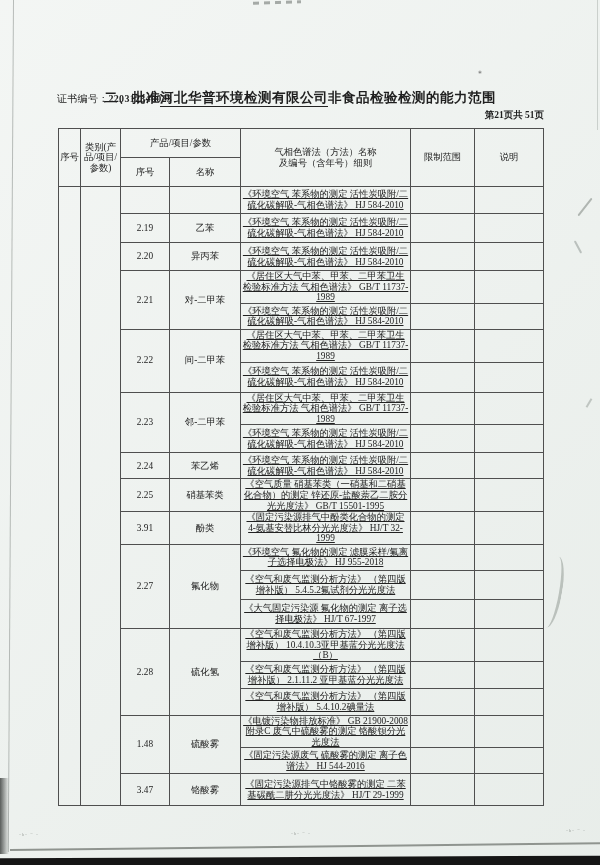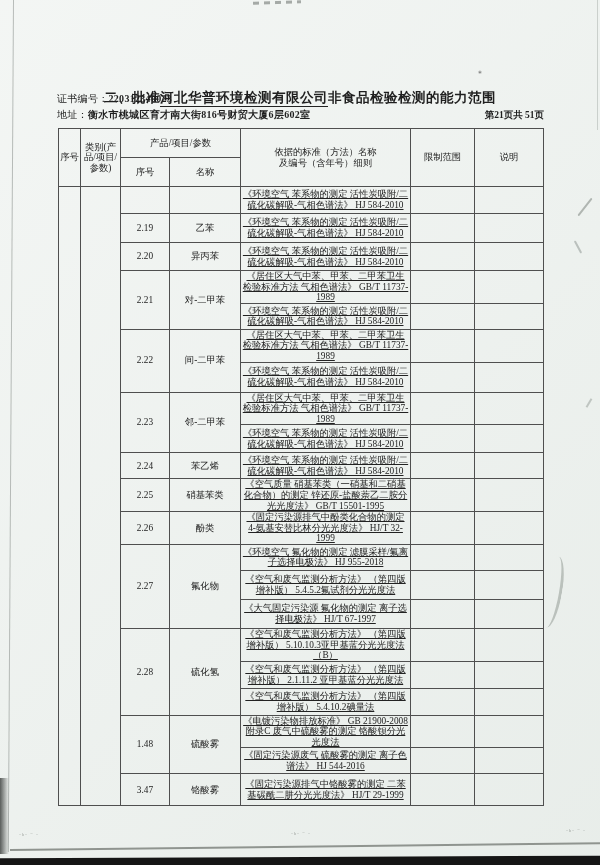--- a/index.html
+++ b/index.html
@@ -67,41 +67,38 @@
   <div class="paper-tone"></div>
 
   <div class="doc-title">
     <span>二、批准</span><span class="company">河北华普环境检测有限公司</span><span>非食品检验检测的能力范围</span>
   </div>
   <div class="title-mark">＊</div>
 
   <div class="meta-line cert-line">
     <span>证书编号：</span><b>220312340023</b>
   </div>
-  <div class="meta-line addr-line">
-    <span>地址：</span><b>衡水市桃城区育才南大街816号财贸大厦6层602室</b>
-  </div>
   <div class="pagination">第21页共 51页</div>
 
   <table class="cap">
     <colgroup>
       <col style="width:22px">
         <col style="width:40px">
         <col style="width:49px">
         <col style="width:71px">
         <col style="width:170px">
         <col style="width:64px">
         <col style="width:69px">
     </colgroup>
     <thead>
       <tr style="height:29px">
         <th class="hdr" rowspan="2">序号</th>
         <th class="hdr" rowspan="2">类别(产品/项目/参数)</th>
         <th class="hdr" colspan="2">产品/项目/参数</th>
-        <th class="hdr pre" rowspan="2">依据的标准（方法）名称
+        <th class="hdr pre" rowspan="2">气相色谱法（方法）名称
 及编号（含年号）细则</th>
         <th class="hdr" rowspan="2">限制范围</th>
         <th class="hdr" rowspan="2">说明</th>
       </tr>
       <tr style="height:29px">
         <th class="hdr">序号</th>
         <th class="hdr">名称</th>
       </tr>
     </thead>
     <tbody>
@@ -172,21 +169,21 @@
         <td></td>
       </tr>
       <tr style="height:31px">
         <td>2.25</td>
         <td>硝基苯类</td>
         <td class="std">《空气质量 硝基苯类（一硝基和二硝基化合物）的测定 锌还原-盐酸萘乙二胺分光光度法》 GB/T 15501-1995</td>
         <td></td>
         <td></td>
       </tr>
       <tr style="height:27px">
-        <td>2.26</td>
+        <td>3.91</td>
         <td>酚类</td>
         <td class="std">《固定污染源排气中酚类化合物的测定 4-氨基安替比林分光光度法》 HJ/T 32-1999</td>
         <td></td>
         <td></td>
       </tr>
       <tr style="height:26px">
         <td rowspan="3">2.27</td>
         <td rowspan="3">氟化物</td>
         <td class="std">《环境空气 氟化物的测定 滤膜采样/氟离子选择电极法》 HJ 955-2018</td>
         <td></td>
@@ -198,21 +195,21 @@
         <td></td>
       </tr>
       <tr style="height:29px">
         <td class="std">《大气固定污染源 氟化物的测定 离子选择电极法》 HJ/T 67-1997</td>
         <td></td>
         <td></td>
       </tr>
       <tr style="height:31px">
         <td rowspan="3">2.28</td>
         <td rowspan="3">硫化氢</td>
-        <td class="std">《空气和废气监测分析方法》 （第四版增补版） 5.10.10.3亚甲基蓝分光光度法（B）</td>
+        <td class="std">《空气和废气监测分析方法》 （第四版增补版） 10.4.10.3亚甲基蓝分光光度法（B）</td>
         <td></td>
         <td></td>
       </tr>
       <tr style="height:27px">
         <td class="std">《空气和废气监测分析方法》 （第四版增补版） 2.1.11.2 亚甲基蓝分光光度法</td>
         <td></td>
         <td></td>
       </tr>
       <tr style="height:27px">
         <td class="std">《空气和废气监测分析方法》 （第四版增补版） 5.4.10.2碘量法</td>

